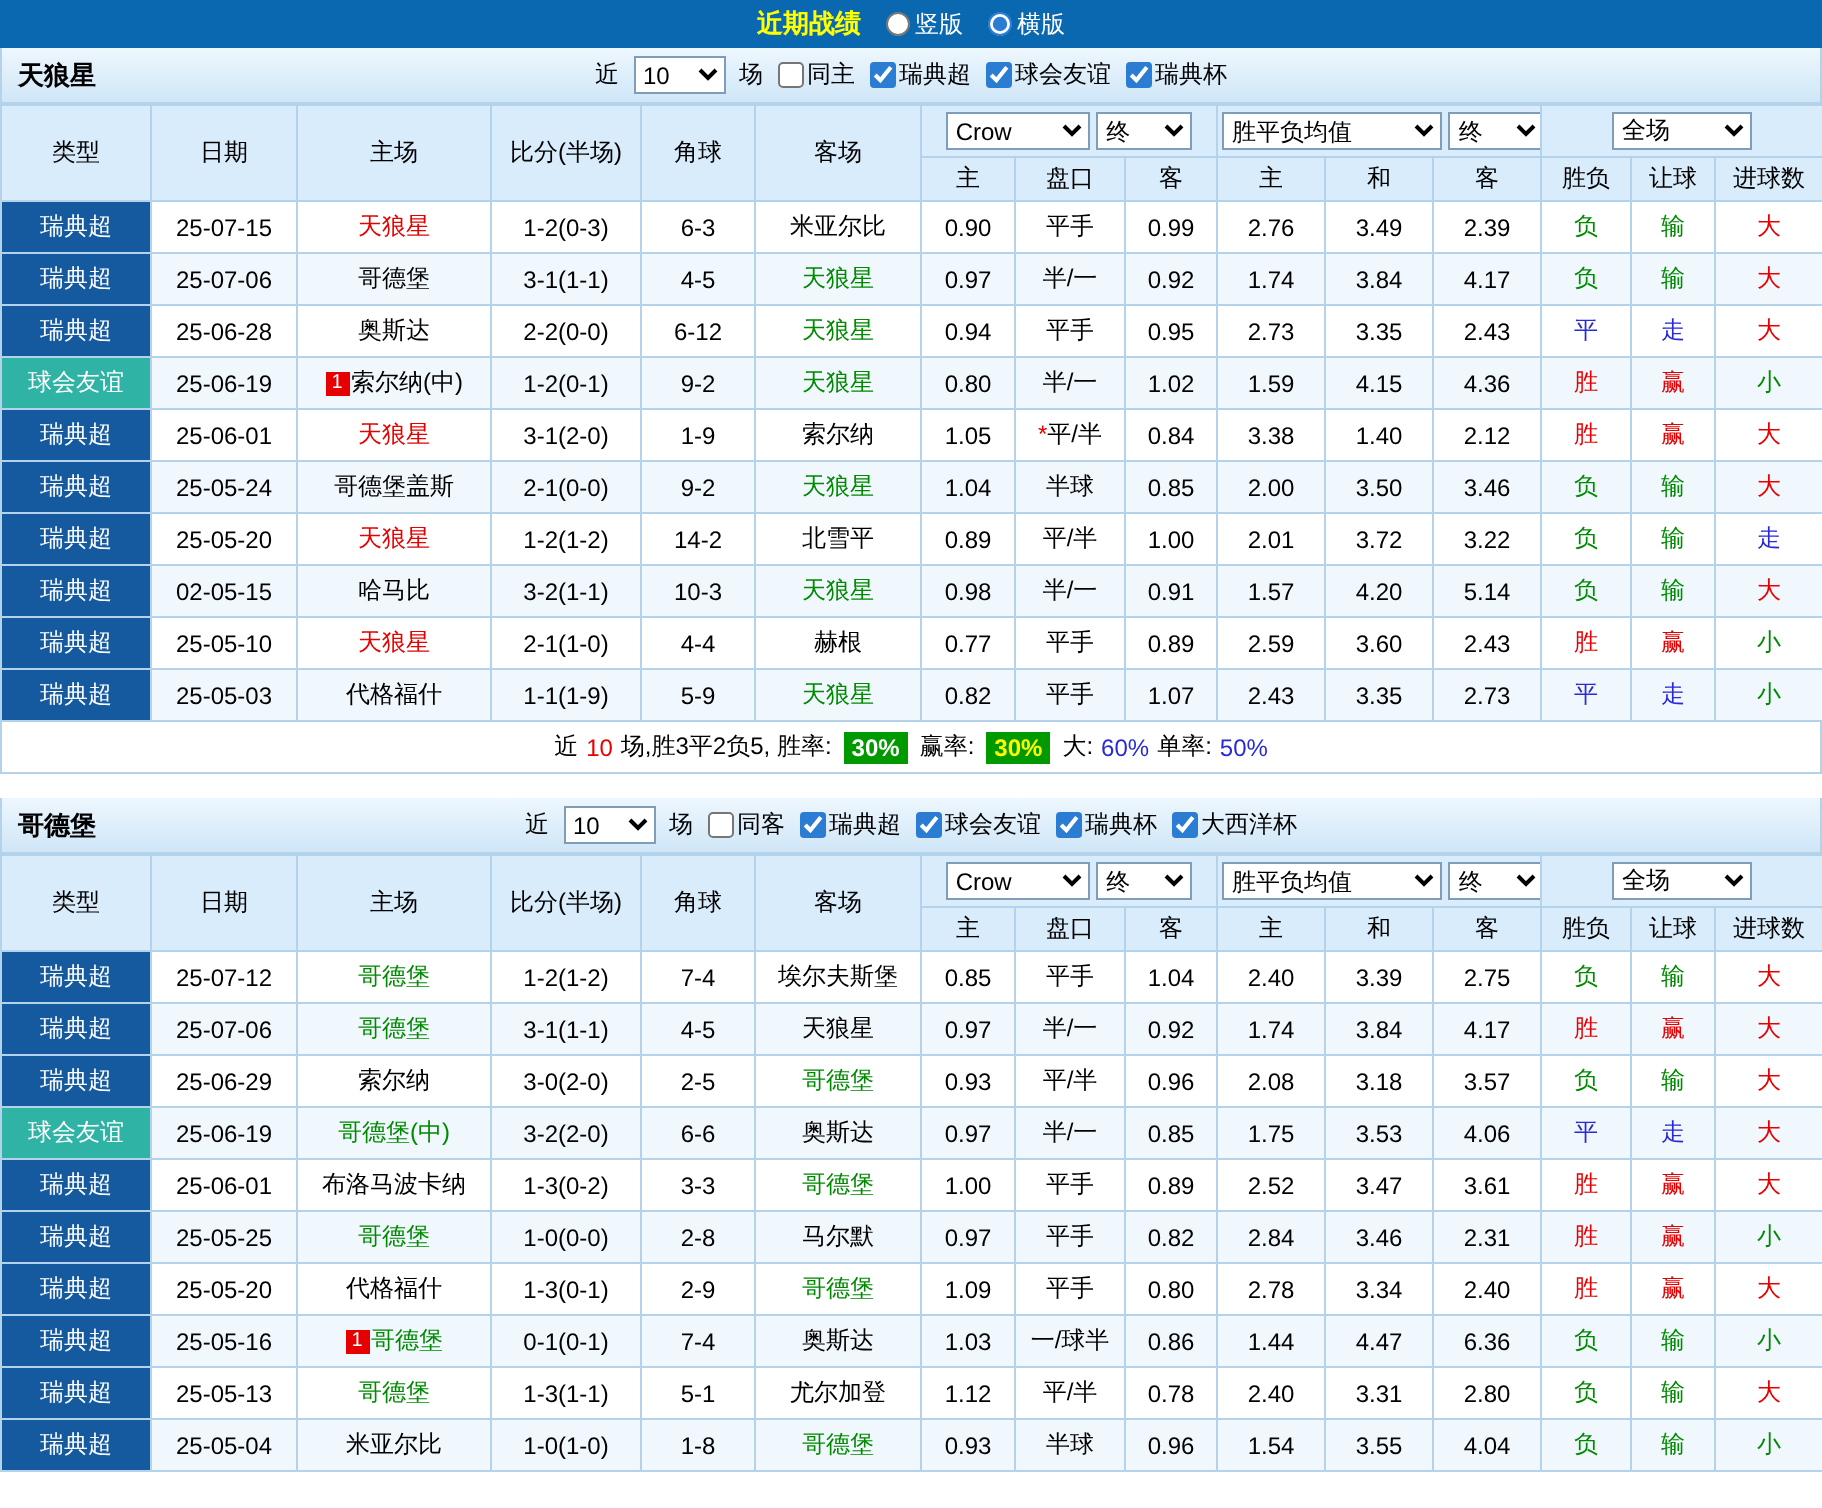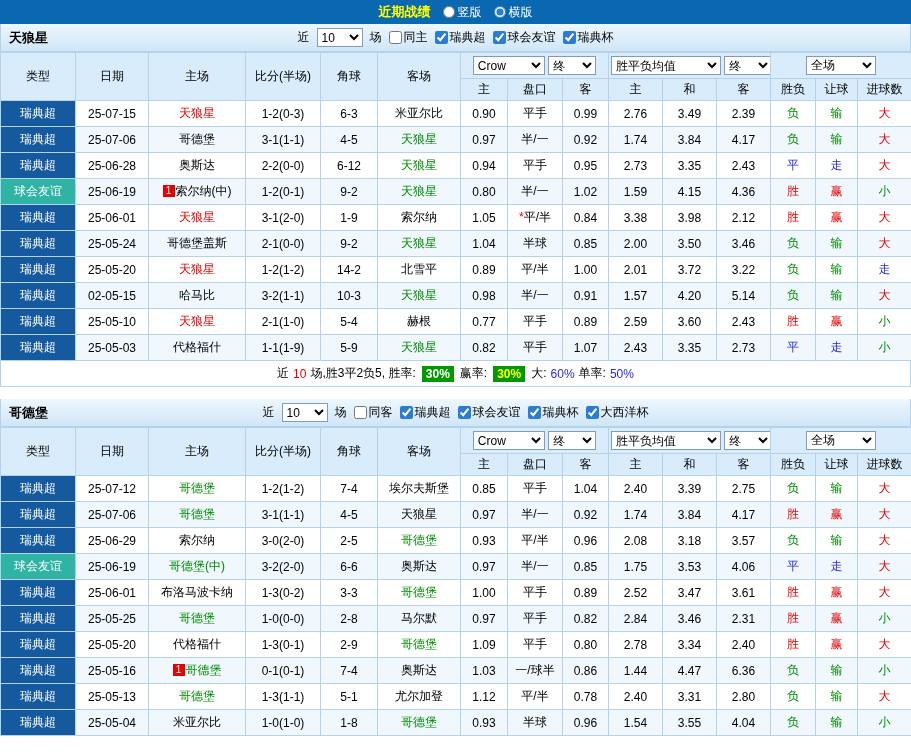--- a/index.html
+++ b/index.html
@@ -243,21 +243,21 @@
           <td class="league super">瑞典超</td>
           <td>25-06-01</td>
           <td><span style="color: rgb(230, 0, 0);">天狼星</span></td>
           <td>3-1(2-0)</td>
           <td>1-9</td>
           <td><span style="color: rgb(0, 0, 0);">索尔纳</span></td>
           <td>1.05</td>
           <td><span class="star">*</span><span>平/半</span></td>
           <td>0.84</td>
           <td>3.38</td>
-          <td>3.98</td>
+          <td>1.40</td>
           <td>2.12</td>
           <td style="color: rgb(230, 0, 0);">胜</td>
           <td style="color: rgb(230, 0, 0);">赢</td>
           <td style="color: rgb(230, 0, 0);">大</td>
         </tr>
         <tr>
           <td class="league super">瑞典超</td>
           <td>25-05-24</td>
           <td><span style="color: rgb(0, 0, 0);">哥德堡盖斯</span></td>
           <td>2-1(0-0)</td>
@@ -305,21 +305,21 @@
           <td>5.14</td>
           <td style="color: rgb(0, 138, 0);">负</td>
           <td style="color: rgb(0, 138, 0);">输</td>
           <td style="color: rgb(230, 0, 0);">大</td>
         </tr>
         <tr>
           <td class="league super">瑞典超</td>
           <td>25-05-10</td>
           <td><span style="color: rgb(230, 0, 0);">天狼星</span></td>
           <td>2-1(1-0)</td>
-          <td>5-4</td>
+          <td>4-4</td>
           <td><span style="color: rgb(0, 0, 0);">赫根</span></td>
           <td>0.77</td>
           <td><span>平手</span></td>
           <td>0.89</td>
           <td>2.59</td>
           <td>3.60</td>
           <td>2.43</td>
           <td style="color: rgb(230, 0, 0);">胜</td>
           <td style="color: rgb(230, 0, 0);">赢</td>
           <td style="color: rgb(0, 138, 0);">小</td>

